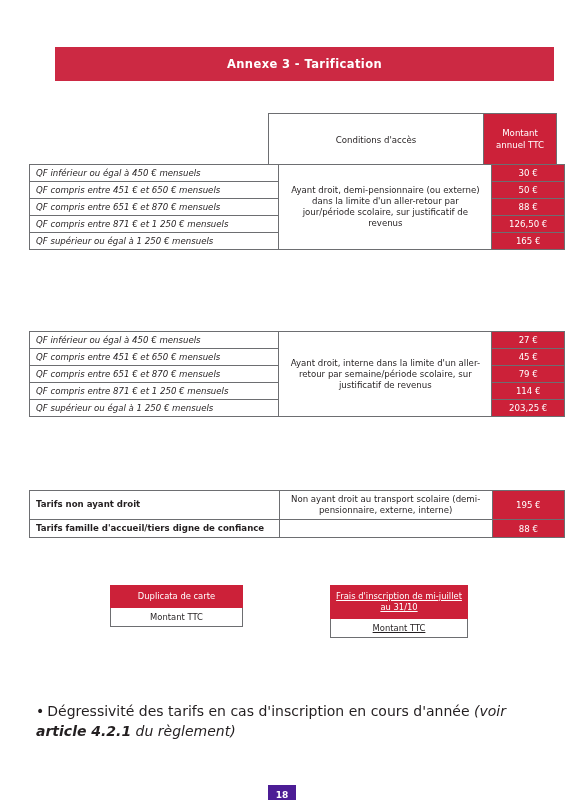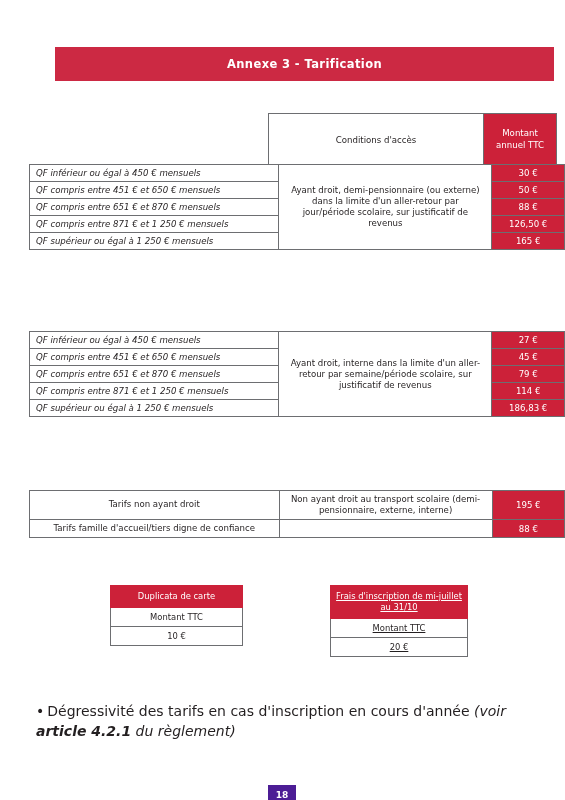--- a/index.html
+++ b/index.html
@@ -50,21 +50,21 @@
     line-height:1.35;font-size:8.6px;
   }
 
   
   #table-header-row{left:268px;top:113px;}
   #table-ayant-droit-dp{left:29px;top:164px;}
   #table-ayant-droit-interne{left:29px;top:331px;}
   #table-non-ayant-droit{left:29px;top:490px;}
 
   .c-label-bold{
-    width:239px;text-align:center;font-weight:normal;font-size:8.6px;
+    width:239px;font-weight:bold;font-size:8.6px;
     line-height:1.3;padding:4px 8px;
   }
 
   
   .mini{position:absolute;border-collapse:collapse;table-layout:fixed;}
   .mini td{
     border:1px solid #6d6e71;
     font-size:8.4px;text-align:center;padding:4px 18px;
     background:#ffffff;
   }
@@ -152,21 +152,21 @@
     <tr>
       <td class="c-qf">QF compris entre 651 € et 870 € mensuels</td>
       <td class="c-amt">79 €</td>
     </tr>
     <tr>
       <td class="c-qf">QF compris entre 871 € et 1 250 € mensuels</td>
       <td class="c-amt">114 €</td>
     </tr>
     <tr>
       <td class="c-qf">QF supérieur ou égal à 1 250 € mensuels</td>
-      <td class="c-amt">186,83 €</td>
+      <td class="c-amt">203,25 €</td>
     </tr>
   </tbody>
     </table>
 
   <table class="tbl" id="table-non-ayant-droit">
     <tbody>
         <tr>
       <td class="c-label-bold">Tarifs non ayant droit</td>
       <td class="c-cond">Non ayant droit au transport scolaire (demi-pensionnaire, externe, interne)</td>
       <td class="c-amt">195 €</td>
@@ -180,36 +180,30 @@
     </table>
 
   <table class="mini" id="table-duplicata">
     <tbody>
         <tr>
       <td class="mini-head">Duplicata de carte</td>
     </tr>
     <tr>
       <td>Montant TTC</td>
     </tr>
-    <tr>
-      <td>10 €</td>
-    </tr>
   </tbody>
     </table>
 
   <table class="mini" id="table-frais-inscription">
     <tbody>
         <tr>
       <td class="mini-head">Frais d'inscription de mi-juillet au 31/10</td>
     </tr>
     <tr>
       <td>Montant TTC</td>
-    </tr>
-    <tr>
-      <td>20 €</td>
     </tr>
   </tbody>
     </table>
 
   <div class="footnote">
     <span class="bullet">•</span><span>Dégressivité des tarifs en cas d'inscription en cours d'année </span><span class="it"><span>(voir </span><b>article 4.2.1</b><span> du règlement)</span></span>
   </div>
 
   <div class="pagenum">18</div>
 

